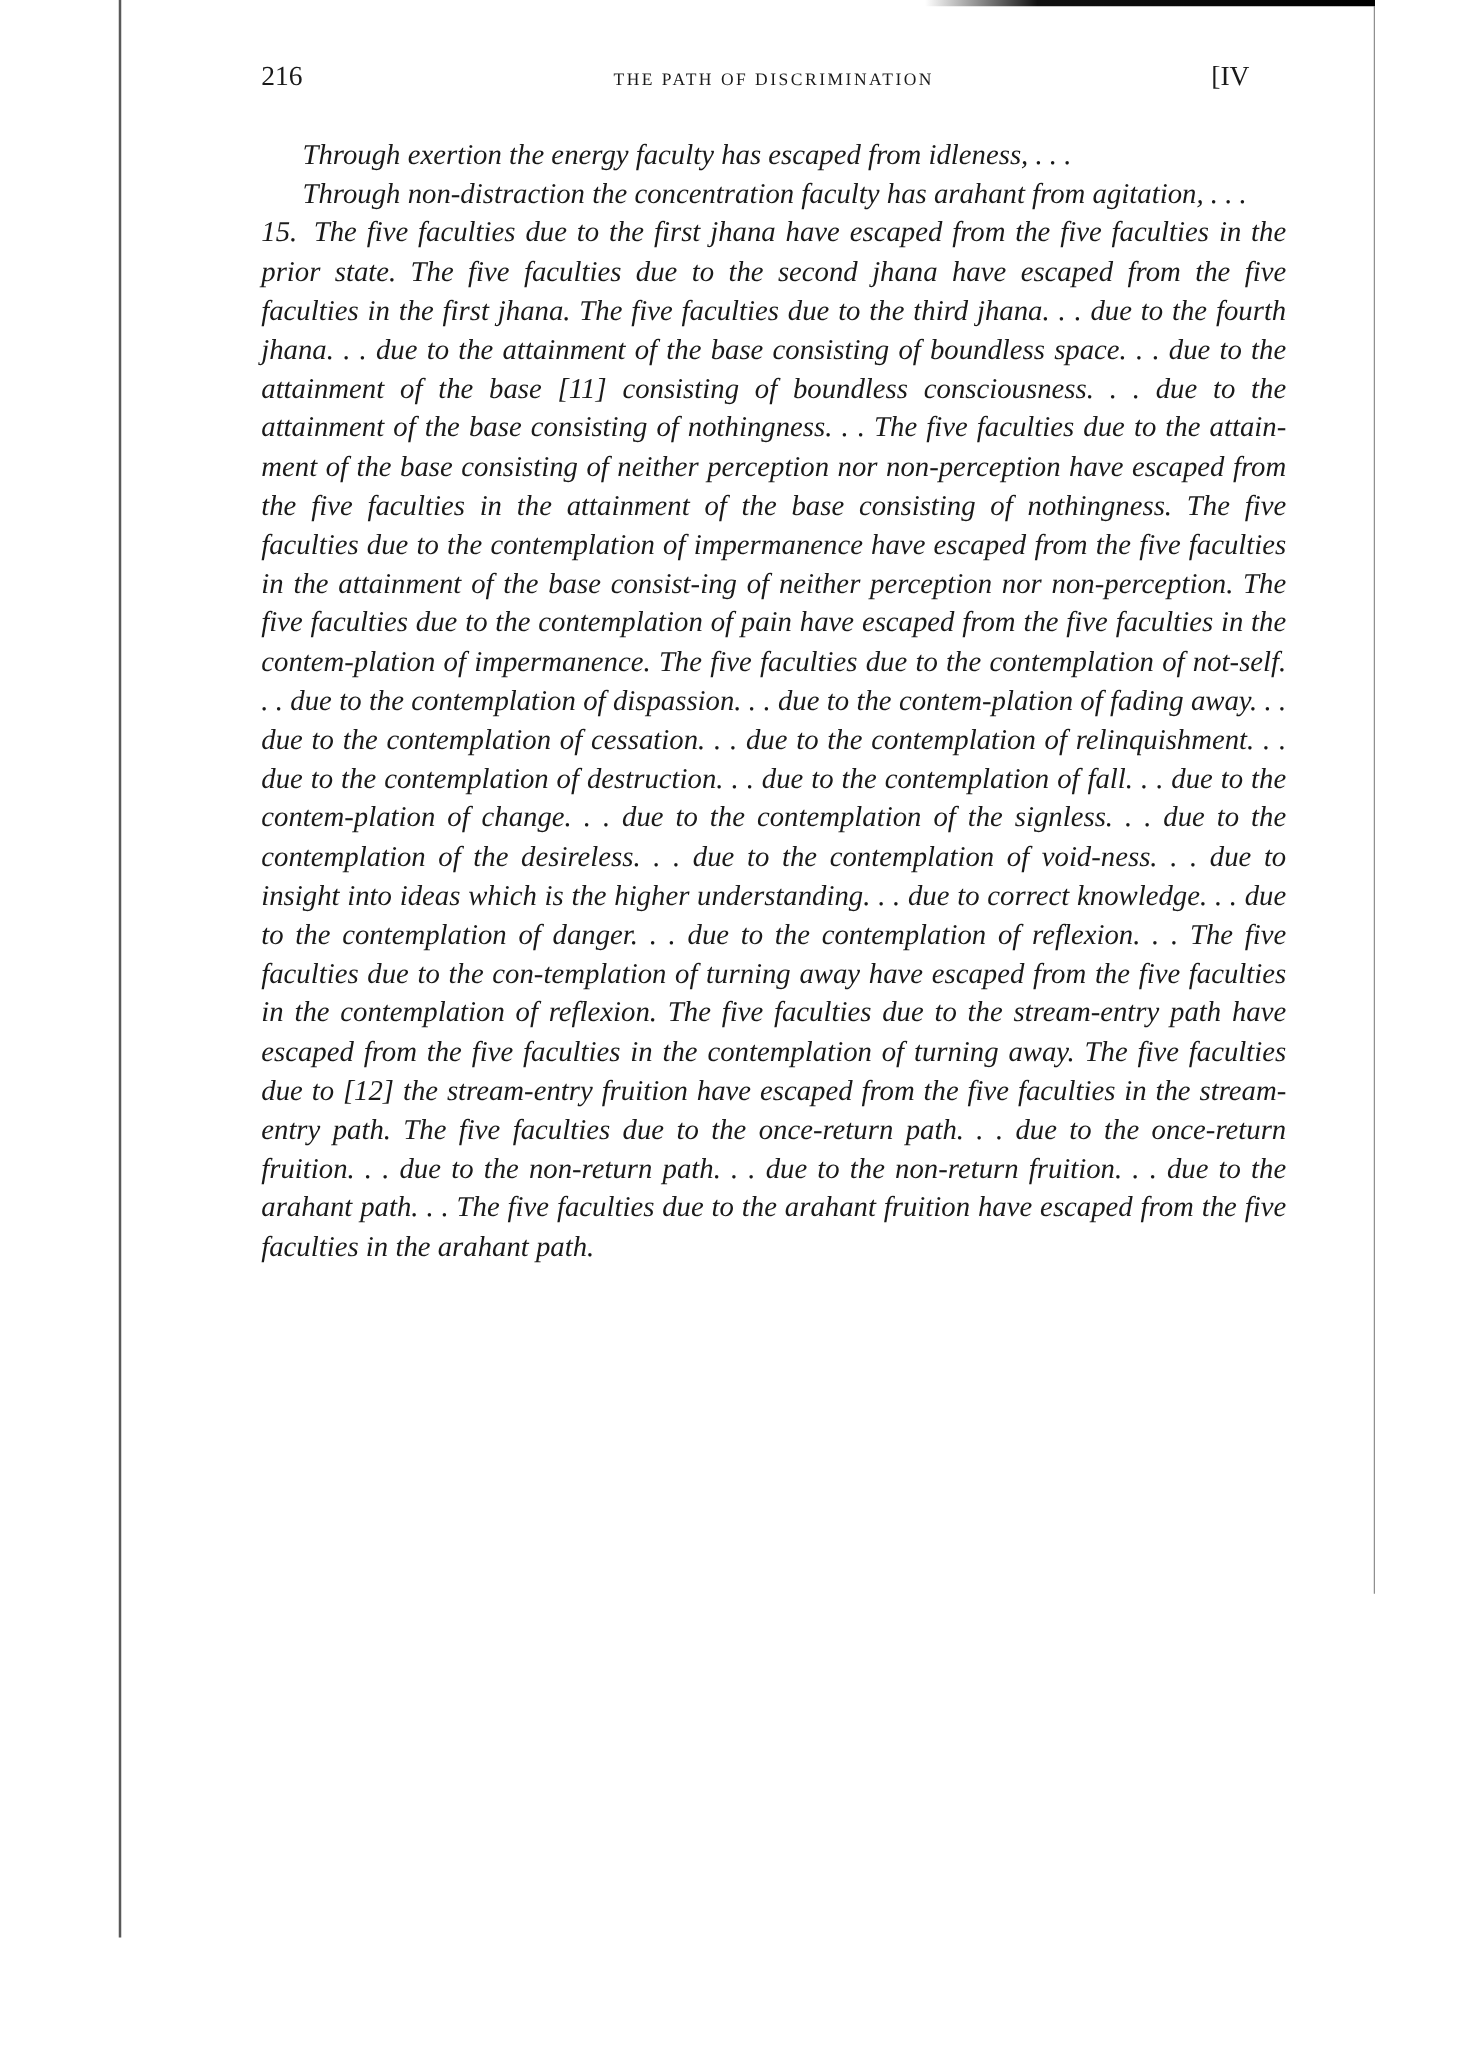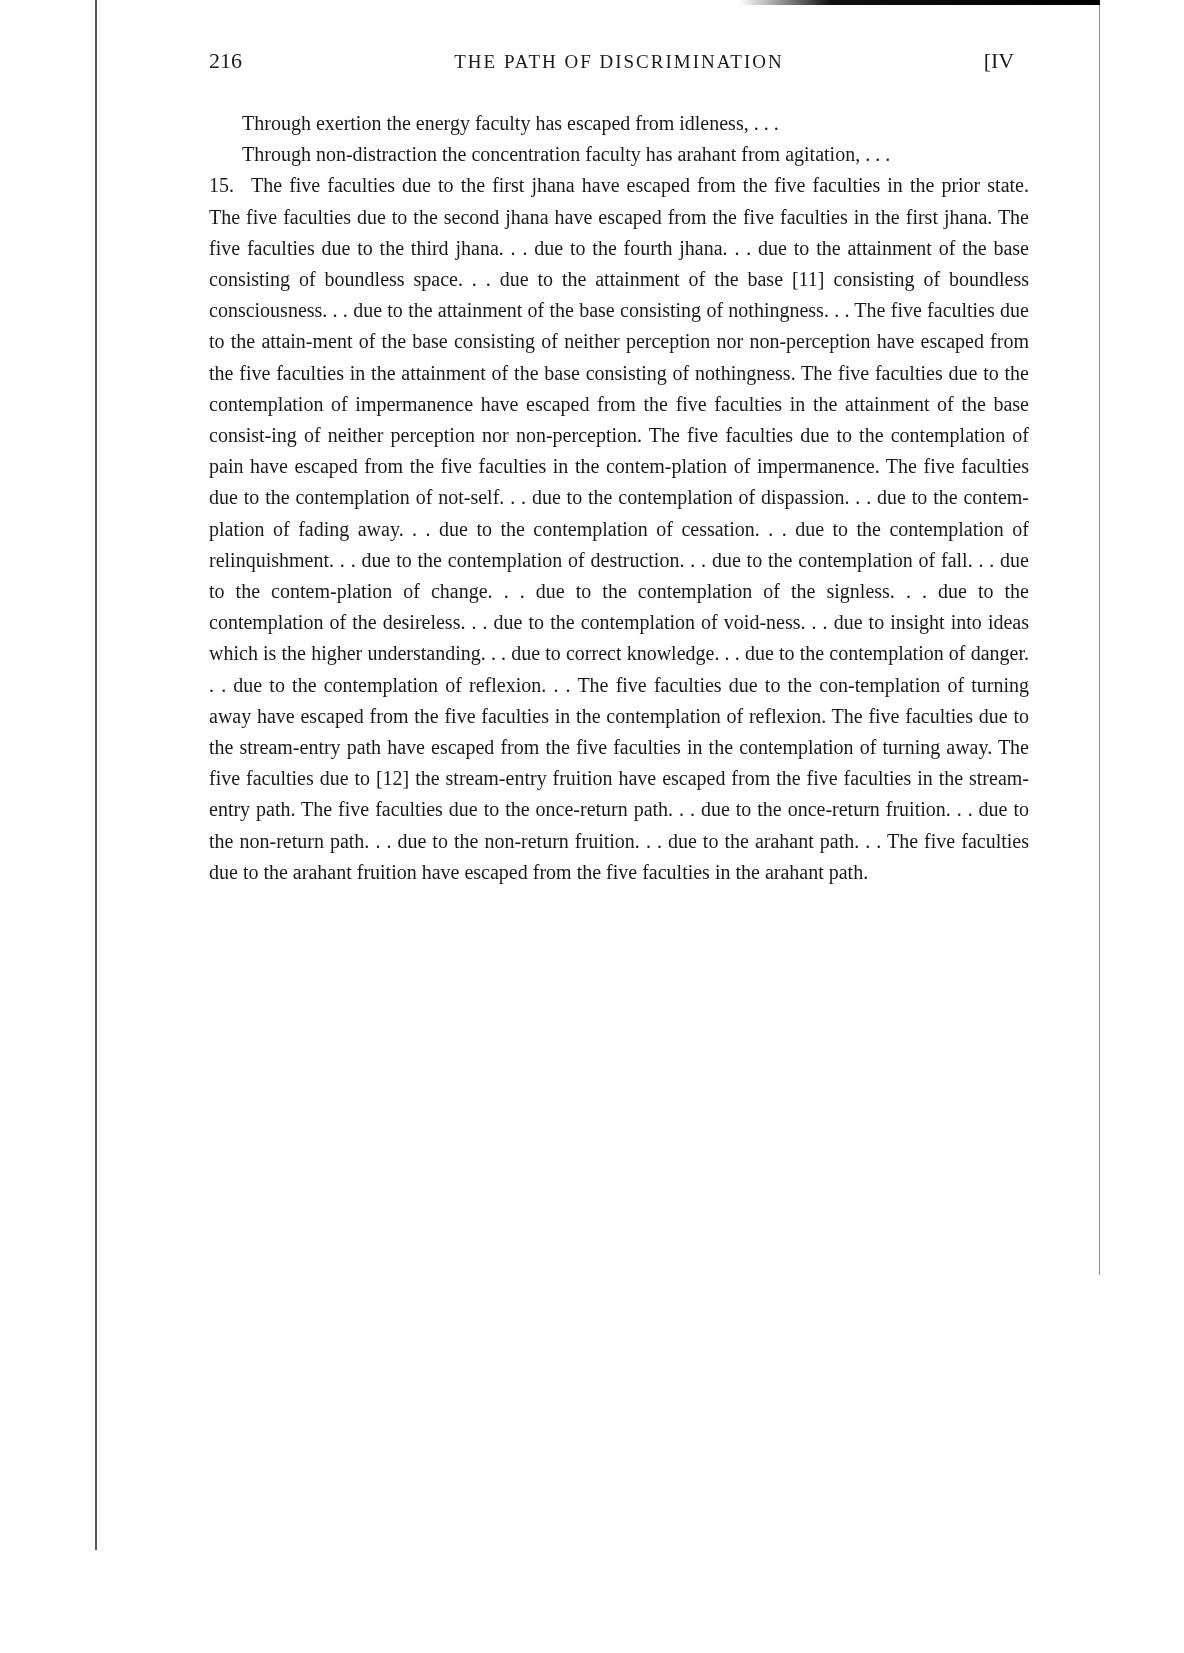--- a/index.html
+++ b/index.html
@@ -52,32 +52,33 @@
     justify-content: space-between;
     align-items: baseline;
     font-size: 22px;
     height: 40px;
     margin-bottom: 20px;
     font-family: Liberation Serif, serif;
   }
   .running-head .folio { width: 60px; }
   .running-head .title {
     letter-spacing: 2px;
-    font-size: 19px;
+    font-size: 14px;
     text-align: center;
     flex: 1;
   }
-  .running-head .chapter { width: 60px; text-align: center; }
+  .running-head .chapter { width: 60px; text-align: left; }
   .text p {
     margin: 0;
-    font-size: 20px;
+    font-size: 23px;
     line-height: 31.2px;
     text-align: justify;
     text-align-last: left;
     hyphens: manual;
+    font-style: italic;
   }
   .text p.indent { text-indent: 33px; }
   .text p.para .num {
     display: inline-block;
     width: 42px;
   }
 </style>
 </head>
 <body>
 

